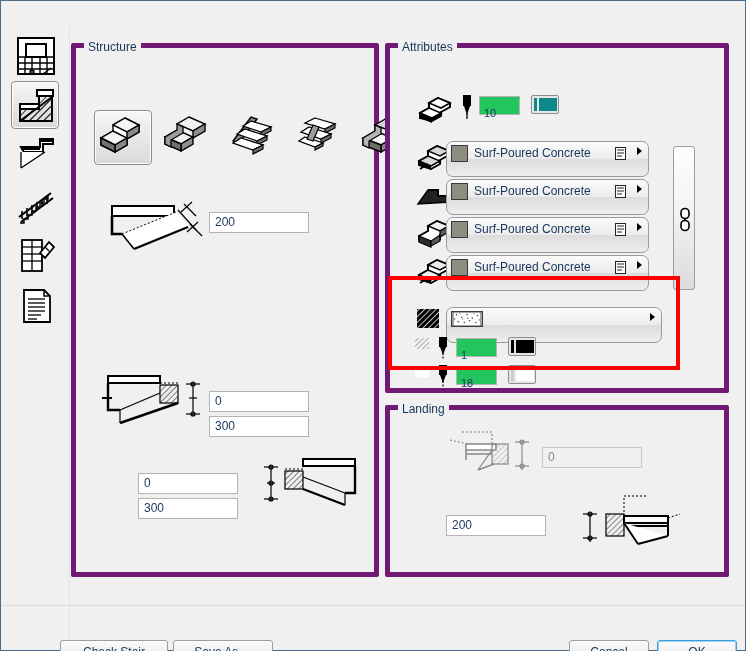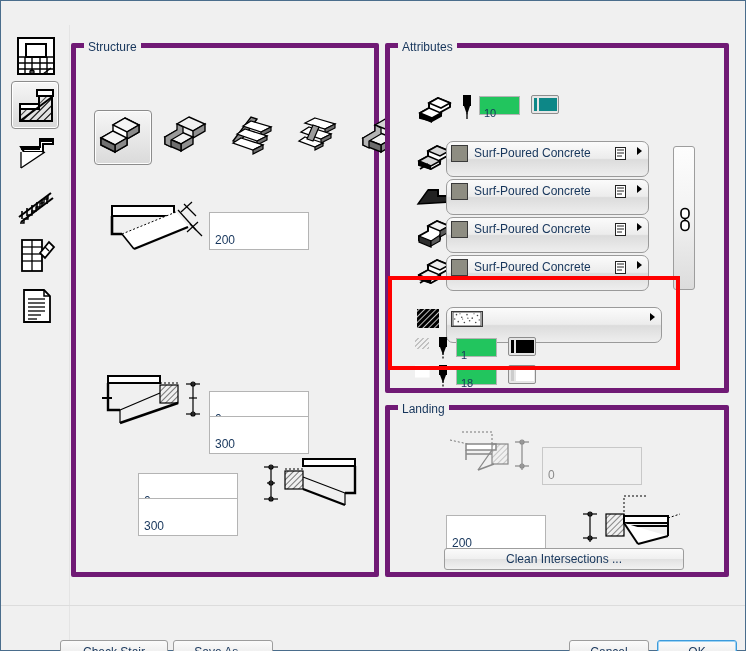--- a/index.html
+++ b/index.html
@@ -82,21 +82,21 @@
     font-size:12px;color:#16355b;
     white-space:nowrap;
   }
   
   .tbox{
     position:absolute;box-sizing:border-box;
     height:21px;
     background:#fff;border:1px solid #b4b4b4;
     font-family:"Liberation Sans", sans-serif;
     font-size:12px;color:#16355b;
-    padding:18px 5px;line-height:19px;
+    padding:0 5px;line-height:19px;
     outline:none;
   }
   .tbox.disabled{
     background:#f0f0f0;border-color:#c8c8c8;color:#8a8a8a;
   }
   .numbox{
     position:absolute;box-sizing:border-box;
     height:19px;width:44px;
     background:#22c55e;border:1px solid #b4b4b4;
     font-size:11px;color:#16355b;
@@ -631,21 +631,20 @@
         <line x1="100" y1="30" x2="112" y2="26" stroke="#000" stroke-width="1" stroke-dasharray="2,2"></line>
         <rect x="38" y="26" width="18" height="22" fill="url(#hp7)" stroke="#000" stroke-width="1.2"></rect>
         <rect x="56" y="28" width="44" height="7" fill="#fff" stroke="#000" stroke-width="2"></rect>
         <polyline points="100,35 100,48" fill="none" stroke="#000" stroke-width="2"></polyline>
         <line x1="58" y1="38" x2="100" y2="38" stroke="#000" stroke-width="2"></line>
         <polygon points="56,35 100,48 70,56" fill="#fff" stroke="none"></polygon>
         <line x1="56" y1="35" x2="70" y2="56" stroke="#000" stroke-width="2"></line>
         <line x1="70" y1="56" x2="100" y2="48" stroke="#000" stroke-width="2"></line>
       </svg>
 
-      <div class="btn" id="clean-btn" style="left:54px;top:138px;width:240px;height:22px;line-height:20px;">Clean Intersections ...</div>
     </div>
 
     <div id="footsep" style="top:580px;"></div>
 
     <div class="btn" style="left:59px;top:615px;width:108px;height:24px;line-height:22px;">Check Stair</div>
     <div class="btn" style="left:172px;top:615px;width:100px;height:24px;line-height:22px;">Save As ...</div>
     <div class="btn" style="left:568px;top:615px;width:80px;height:24px;line-height:22px;">Cancel</div>
     <div class="btn focus" style="left:656px;top:615px;width:80px;height:24px;line-height:22px;">OK</div>
 
   </div>

